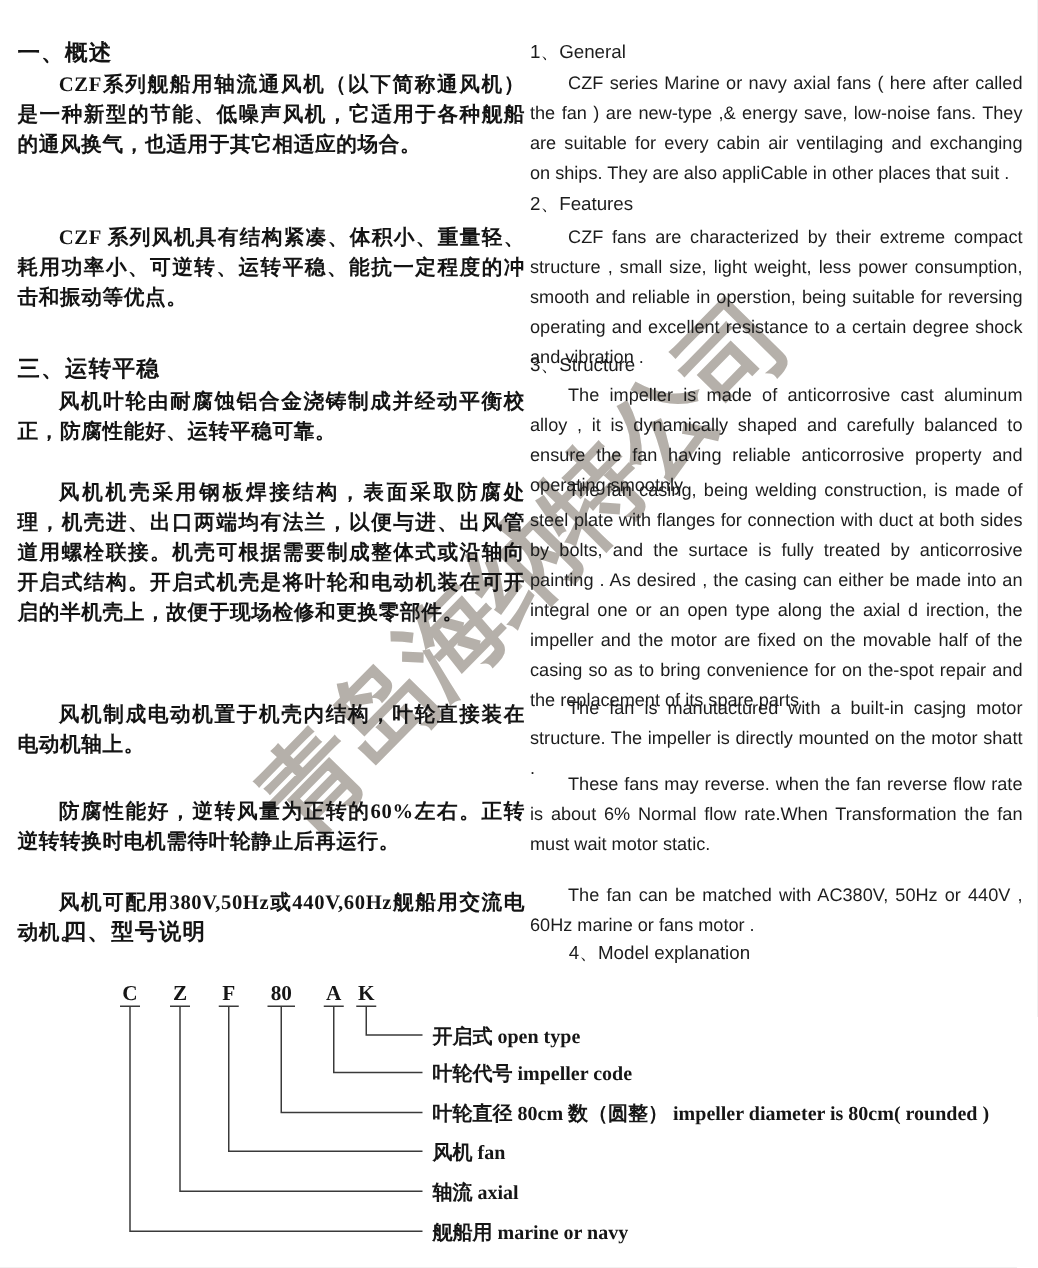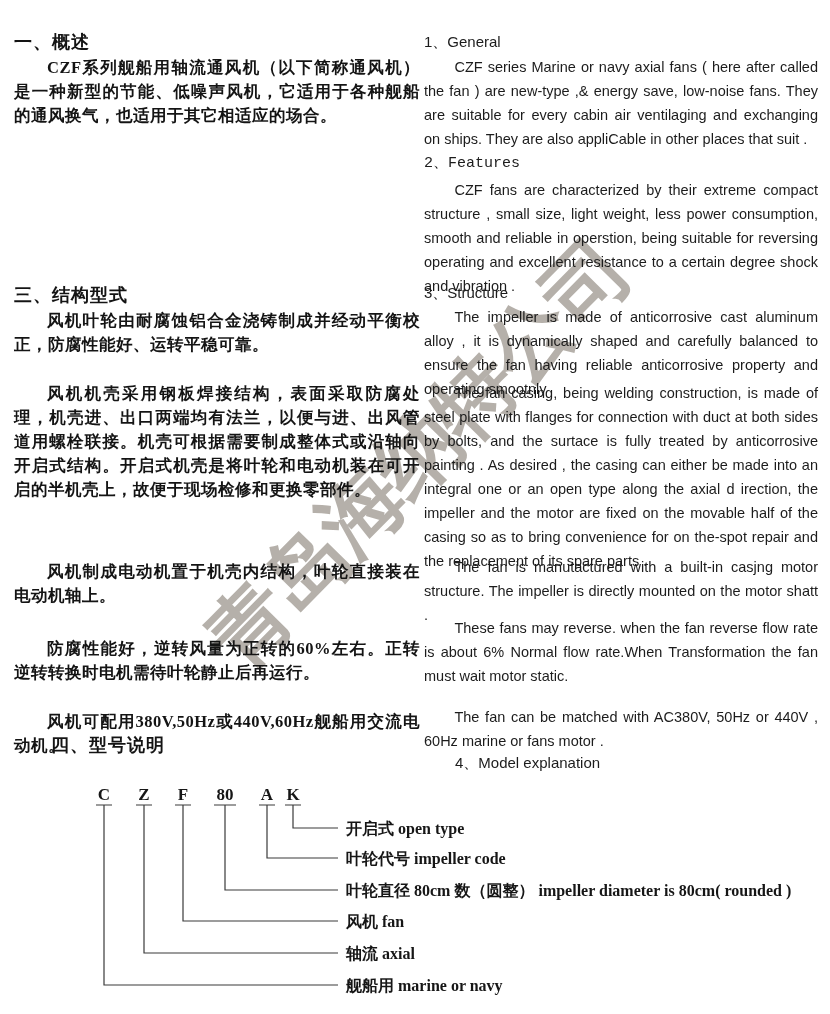--- a/index.html
+++ b/index.html
@@ -62,21 +62,21 @@
   #l-p3a{top:309px;}
   #l-p3b{top:382px;}
   #l-p3c{top:560px;}
   #l-p3d{top:637px;}
   #l-p3e{top:710px;}
   #l-h4{top:733px;margin-left:37px;}
   
   .r-col{left:424px;width:394px;}
   #r-h1{top:30px;}
   #r-p1{top:55px;}
-  #r-h2{top:152px;font-family:Liberation Mono, monospace;}
+  #r-h2{top:152px;}
   #r-p2{top:178px;}
   #r-h3{top:281px;}
   #r-p3a{top:305px;}
   #r-p3b{top:381px;}
   #r-p3c{top:555px;}
   #r-p3d{top:616px;}
   #r-p3e{top:705px;}
   #r-h4{top:751px;left:455px;}
   
   .diagram{position:absolute;left:0;top:778px;z-index:2;}
@@ -94,21 +94,22 @@
 </style>
 </head>
 <body>
 
 <div class="page">
 
   <div class="watermark">青岛海纳特公司</div>
 
   <div class="blk l-col cn-p" id="l-p1">CZF系列舰船用轴流通风机（以下简称通风机）是一种新型的节能、低噪声风机，它适用于各种舰船的通风换气，也适用于其它相适应的场合。</div>
   <div class="blk l-col cn-h" id="l-h1">一、概述</div>
-  <div class="blk l-col cn-h" id="l-h3">三、结构型式</div>
+  <div class="blk l-col cn-p" id="l-p2">CZF 系列风机具有结构紧凑、体积小、重量轻、耗用功率小、可逆转、运转平稳、能抗一定程度的冲击和振动等优点。</div>
+  <div class="blk l-col cn-h" id="l-h3">三、运转平稳</div>
   <div class="blk l-col cn-p" id="l-p3a">风机叶轮由耐腐蚀铝合金浇铸制成并经动平衡校正，防腐性能好、运转平稳可靠。</div>
   <div class="blk l-col cn-p" id="l-p3b">风机机壳采用钢板焊接结构，表面采取防腐处理，机壳进、出口两端均有法兰，以便与进、出风管道用螺栓联接。机壳可根据需要制成整体式或沿轴向开启式结构。开启式机壳是将叶轮和电动机装在可开启的半机壳上，故便于现场检修和更换零部件。</div>
   <div class="blk l-col cn-p" id="l-p3c">风机制成电动机置于机壳内结构，叶轮直接装在电动机轴上。</div>
   <div class="blk l-col cn-p" id="l-p3d">防腐性能好，逆转风量为正转的60%左右。正转逆转转换时电机需待叶轮静止后再运行。</div>
   <div class="blk l-col cn-p" id="l-p3e">风机可配用380V,50Hz或440V,60Hz舰船用交流电动机。</div>
   <div class="blk l-col cn-h" id="l-h4">四、型号说明</div>
 
   <div class="blk r-col en-h" id="r-h1">1、General</div>
   <div class="blk r-col en-p" id="r-p1">CZF series Marine or navy axial fans ( here after called the fan ) are new-type ,&amp; energy save, low-noise fans. They are suitable for every cabin air ventilaging and exchanging on ships. They are also appliCable in other places that suit .</div>
   <div class="blk r-col en-h" id="r-h2">2、Features</div>

